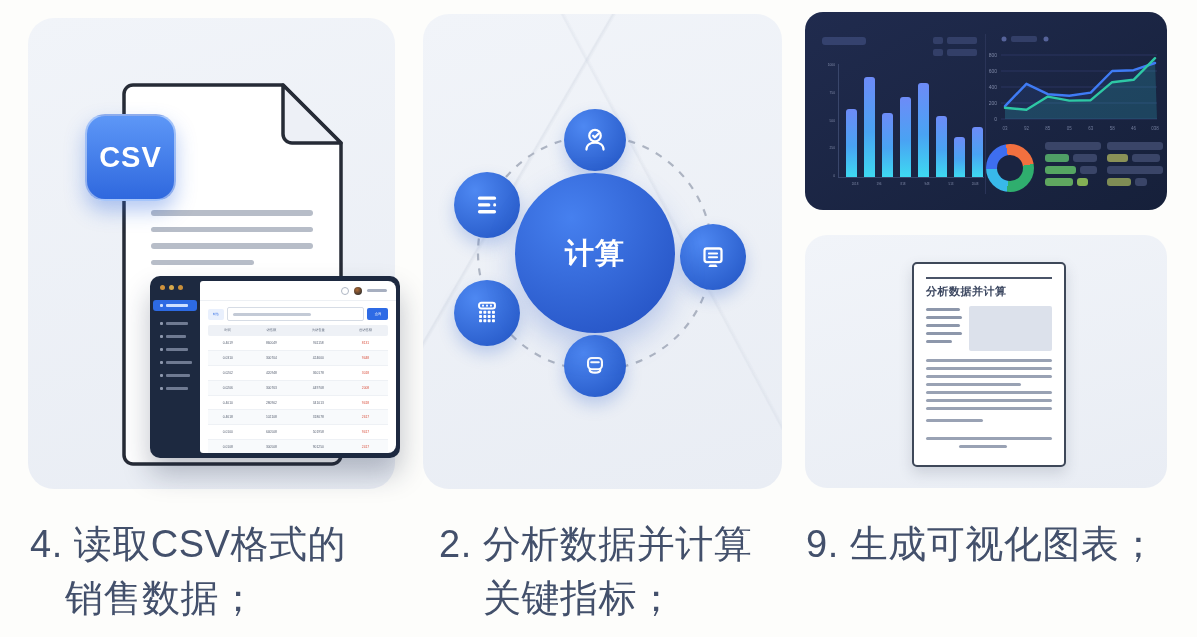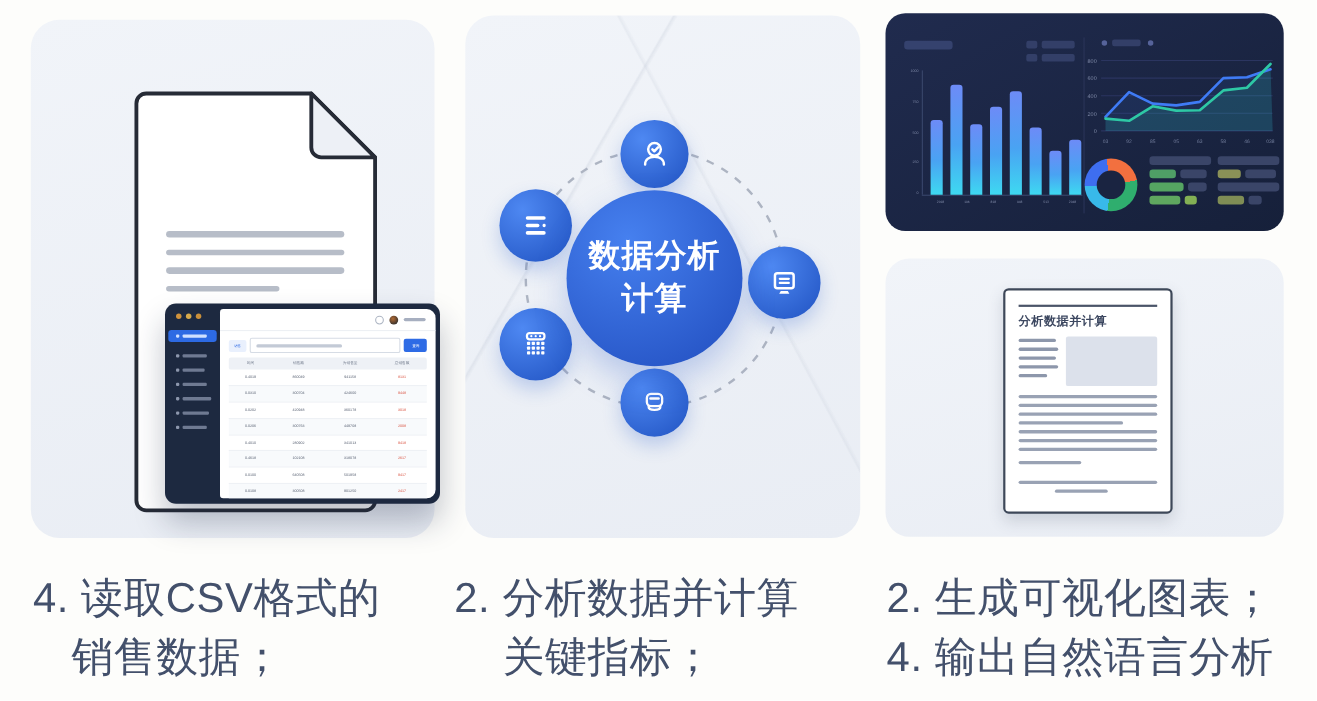--- a/index.html
+++ b/index.html
@@ -122,20 +122,23 @@
     <svg class="docsvg" width="226" height="387" viewBox="0 0 226 387">
       <path d="M13,4 H163 L221,62 V374 a9,9 0 0 1 -9,9 H13 a9,9 0 0 1 -9,-9 V13 a9,9 0 0 1 9,-9 Z" fill="#ffffff" stroke="#262b36" stroke-width="3.5" stroke-linejoin="round"></path>
       <path d="M163,4 V53 a9,9 0 0 0 9,9 H221 Z" fill="#edf0f6" stroke="#262b36" stroke-width="3.5" stroke-linejoin="round"></path>
     </svg>
     <div class="doclines">
         <div class="docline" style="width: 162px;"></div>
         <div class="docline" style="width: 162px;"></div>
         <div class="docline" style="width: 162px;"></div>
         <div class="docline" style="width: 103px;"></div>
       </div>
+    <div class="badge">
+      <span>CSV</span>
+    </div>
 
     <div class="win">
       <div class="windots">
           <i class="wd1"></i>
           <i class="wd2"></i>
           <i class="wd3"></i>
         </div>
       <div class="sbactive">
           <i class="sbdot"></i>
           <i class="sbbar"></i>
@@ -306,21 +309,20 @@
     </div>
     <div class="sat s62 sat-bottom">
       <svg width="32" height="32" viewBox="0 0 30 30" fill="none" stroke="#fff" stroke-width="2" stroke-linecap="round">
         <rect x="8.5" y="7.5" width="13" height="10.5" rx="3.5"></rect>
         <path d="M11.5,11.5 h7"></path>
         <path d="M10,18.5 c0,3.6 10,3.6 10,0"></path>
       </svg>
     </div>
 
     <div class="ccenter">
-      <div>数据分析</div>
       <div>计算</div>
     </div>
   </section>
 
   <section class="dash">
     <div class="dtitle"></div>
     <div class="dlm" style="top:25px">
         <i class="sq"></i>
         <i class="bar"></i>
       </div>
@@ -441,22 +443,21 @@
           <div class="rbline" style="top: 173px; width: 126px; left: 12px;"></div>
           <div class="rbline" style="top: 181px; width: 48px; left: 45px;"></div>
         </div>
     </div>
   </section>
 
   <div class="cap" style="left:30px">
     <div>4. 读取CSV格式的</div>
     <div class="ind1">销售数据；</div>
   </div>
-  <div class="cap" style="left:413px">
+  <div class="cap" style="left:439px">
     <div>2. 分析数据并计算</div>
     <div class="ind2">关键指标；</div>
   </div>
   <div class="cap" style="left:806px">
-    <div>2. 生成可视化图表；</div>
-    <div>4. 输出自然语言分析</div>
+    <div>9. 生成可视化图表；</div>
   </div>
 
 </div>
 
 </body></html>

